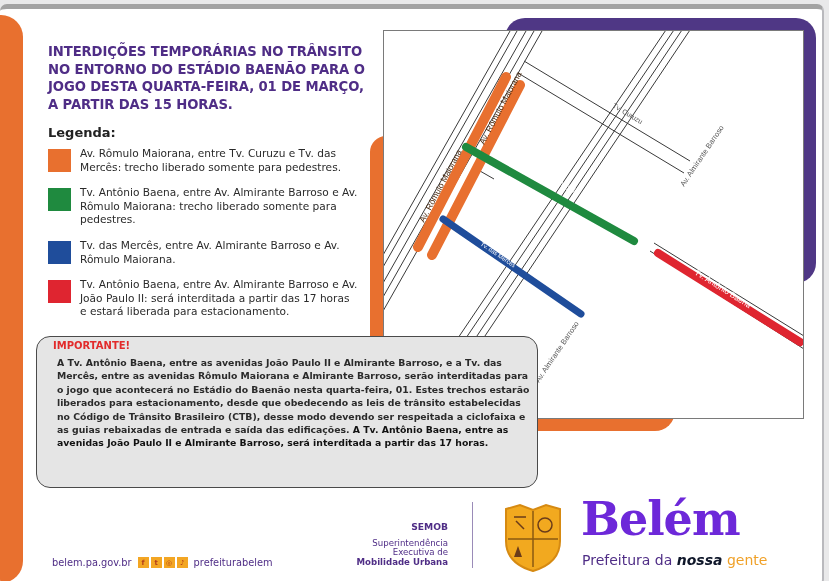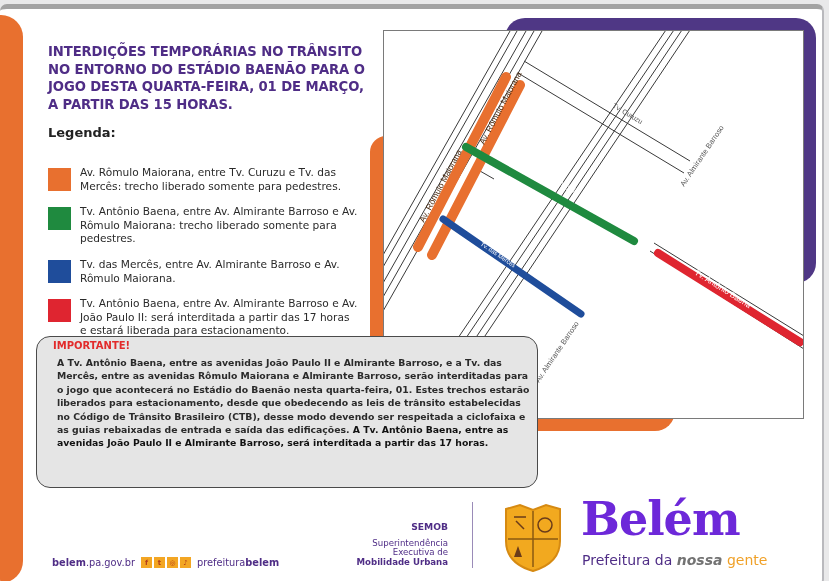--- a/index.html
+++ b/index.html
@@ -20,21 +20,21 @@
   }
   .title {
     position: absolute; left: 48px; top: 34px; width: 330px;
     color: #4f2d86; font-weight: bold; font-size: 13.2px; line-height: 17.5px;
     letter-spacing: -0.1px;
   }
   .legend-title {
     position: absolute; left: 48px; top: 116px; font-weight: bold; font-size: 13px;
     color: #222;
   }
-  .legend { position: absolute; left: 48px; top: 138px; width: 310px; margin-top: 19px; }
+  .legend { position: absolute; left: 48px; top: 138px; width: 310px; }
   .legend-item { display: flex; align-items: flex-start; margin-bottom: 12px; }
   .legend-item .swatch { width: 23px; height: 23px; flex: none; margin-right: 9px; margin-top: 2px; }
   .legend-item .text { font-size: 10.6px; line-height: 13.6px; color: #2a2a2a; }
   .orange-map-l {
     position: absolute; left: 370px; top: 127px; width: 30px; height: 290px;
     background: #e8702f; border-radius: 16px 0 0 0;
   }
   .orange-map-b {
     position: absolute; left: 383px; top: 398px; width: 292px; height: 24px;
     background: #e8702f; border-radius: 0 0 20px 0;
@@ -55,40 +55,40 @@
     font-size: 9.3px; line-height: 13.4px; color: #2a2a2a;
   }
   .important .head { color: #e22a2a; font-weight: bold; font-size: 10px; line-height: 12px; }
   .important b { color: #111; }
   .important p { margin: 4px; font-weight: bold; }
   .important p.second { margin-top: 10px; }
   .footer-site {
     position: absolute; left: 52px; top: 548px; font-size: 9.8px; color: #4f2d86;
     display: flex; align-items: center;
   }
-  .footer-site b { font-weight: bold; }
+  .footer-site b { font-weight: normal; }
   .social { display: flex; margin: 0 6px; gap: 2px; }
   .social span {
     width: 11px; height: 11px; background: #f3a623; display: inline-flex; align-items: center;
     justify-content: center; font-size: 7px; color: #b23b1a; font-weight: bold;
   }
   .semob { position: absolute; left: 330px; top: 512px; width: 118px; text-align: right; color: #4f2d86; }
   .semob .acr { font-weight: bold; font-size: 9.2px; margin-bottom: 7px; }
   .semob .full { font-size: 8.6px; line-height: 9.4px; }
   .semob .full b { font-weight: bold; }
   .divider { position: absolute; left: 472px; top: 493px; width: 1px; height: 66px; background: #9a8bb8; }
   .crest {
     position: absolute; left: 500px; top: 492px; width: 66px; height: 72px;
   }
   .belem-word {
     position: absolute; left: 581px; top: 484px; font-family: "DejaVu Serif", serif;
     font-weight: bold; font-size: 46px; color: #6d28d9; letter-spacing: -1px; line-height: 52px;
   }
   .belem-tag { position: absolute; left: 582px; top: 543px; font-size: 14px; color: #4f2d86; }
-  .belem-tag .nossa { color: #737373; font-style: italic; font-weight: bold; }
+  .belem-tag .nossa { color: #0f172a; font-style: italic; font-weight: bold; }
   .belem-tag .gente { color: #f0a128; }
 </style>
 </head>
 <body>
 
 <div class="page">
   <div class="orange-side"></div>
 
   <div class="title">
     <div>INTERDIÇÕES TEMPORÁRIAS NO TRÂNSITO</div>

